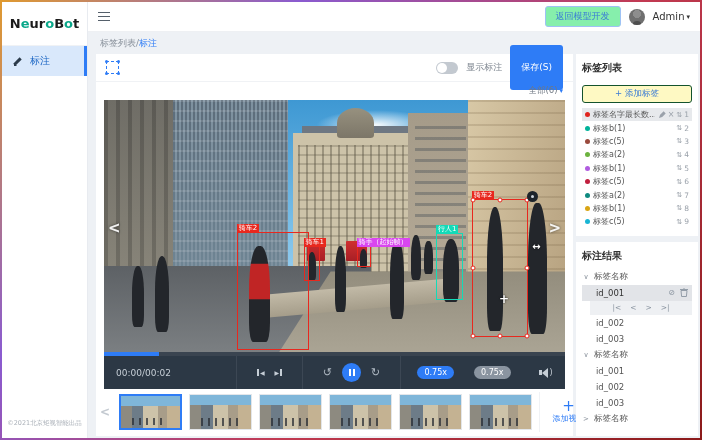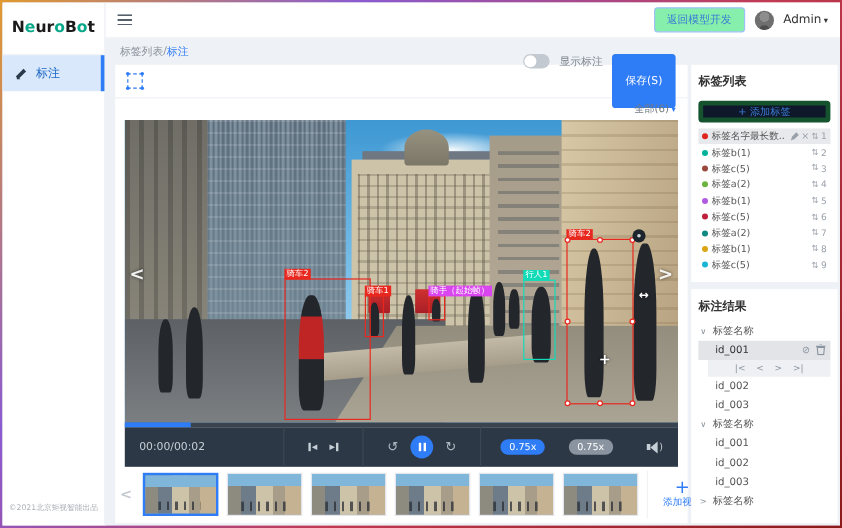--- a/index.html
+++ b/index.html
@@ -32,21 +32,21 @@
   .breadcrumb .cur{color:#2e7cf6;}
   .content{flex:1;display:flex;padding:0 2px 2px 8px;gap:3px;min-height:0;}
 
   
   .panel{flex:1;background:#fff;display:flex;flex-direction:column;min-width:0;}
   .tools{height:28px;display:flex;align-items:center;padding:0 10px;border-bottom:1px solid #f0f2f5;flex-shrink:0;}
   .rect-tool{width:13px;height:13px;border:1.5px dashed #2e7cf6;position:relative;cursor:pointer;}
   .rect-tool i{position:absolute;width:3px;height:3px;background:#2e7cf6;border-radius:50%;}
   .rect-tool i:nth-child(1){left:-2px;top:-2px}.rect-tool i:nth-child(2){right:-2px;top:-2px}
   .rect-tool i:nth-child(3){left:-2px;bottom:-2px}.rect-tool i:nth-child(4){right:-2px;bottom:-2px}
-  .tools-right{margin-left:auto;display:flex;align-items:flex-start;gap:8px;}
+  .tools-right{margin-left:auto;display:flex;align-items:center;gap:8px;}
   .toggle{width:22px;height:12px;border-radius:6px;background:#c3c9d0;position:relative;cursor:pointer;}
   .toggle::after{content:"";position:absolute;left:1px;top:1px;width:10px;height:10px;border-radius:50%;background:#fff;}
   .toggle-label{font-size:9px;color:#7d858f;}
   .save-btn{font-size:9px;color:#fff;background:#2e7cf6;border:none;border-radius:3px;padding:16px 11px;cursor:pointer;}
   .vtitle-row{height:18px;display:flex;align-items:center;padding:0 10px;flex-shrink:0;}
   .vtitle{font-size:8.5px;color:#444;white-space:nowrap;overflow:hidden;text-overflow:ellipsis;}
   .vfilter{margin-left:auto;font-size:8.5px;color:#707882;display:flex;gap:2px;align-items:center;cursor:pointer;white-space:nowrap;}
   .vfilter .caret{color:#2e7cf6;}
 
   
@@ -122,21 +122,21 @@
   .thumb::after{content:"";position:absolute;left:18%;bottom:8%;width:60%;height:22%;background:repeating-linear-gradient(90deg,#2a2d33 0 2px,transparent 2px 7px);opacity:.75;}
   .thumb.sel{border:2px solid #2e7cf6;}
   .add-video{width:58px;height:40px;border-left:1px solid #f0f2f5;display:flex;flex-direction:column;align-items:center;justify-content:center;color:#2e7cf6;cursor:pointer;flex-shrink:0;}
   .add-video .plus{font-size:15px;line-height:14px;}
   .add-video .lbl{font-size:8px;}
 
   
   .rightcol{width:122px;display:flex;flex-direction:column;gap:6px;flex-shrink:0;}
   .card{background:#fff;padding:7px 6px;}
   .card-title{font-size:10px;font-weight:bold;color:#333;margin-bottom:6px;}
-  .add-label-btn{width:100%;height:18px;background:#0f172a;border:4px solid #14532d;border-radius:3px;color:#3a7bd5;font-size:8.5px;cursor:pointer;margin-bottom:5px;}
+  .add-label-btn{width:100%;height:18px;background:#fef9c3;border:1px solid #14532d;border-radius:3px;color:#3a7bd5;font-size:8.5px;cursor:pointer;margin-bottom:5px;}
   .lrow{height:13.4px;display:flex;align-items:center;gap:3px;padding:0 3px;font-size:8px;color:#555;cursor:pointer;}
   .lrow.sel{background:#e7e9ec;}
   .dot{width:5px;height:5px;border-radius:50%;flex-shrink:0;}
   .lname{flex:1;white-space:nowrap;overflow:hidden;}
   .lacts{display:flex;align-items:center;gap:2px;color:#9aa1aa;}
   .lx{font-size:8px;cursor:pointer;}
   .sort{font-size:7px;cursor:pointer;}
   .lnum{font-size:7.5px;color:#9aa1aa;}
   .rescard{flex:1;overflow:hidden;}
   .grp-head{display:flex;align-items:center;gap:4px;font-size:8.5px;color:#555;height:16px;cursor:pointer;}

